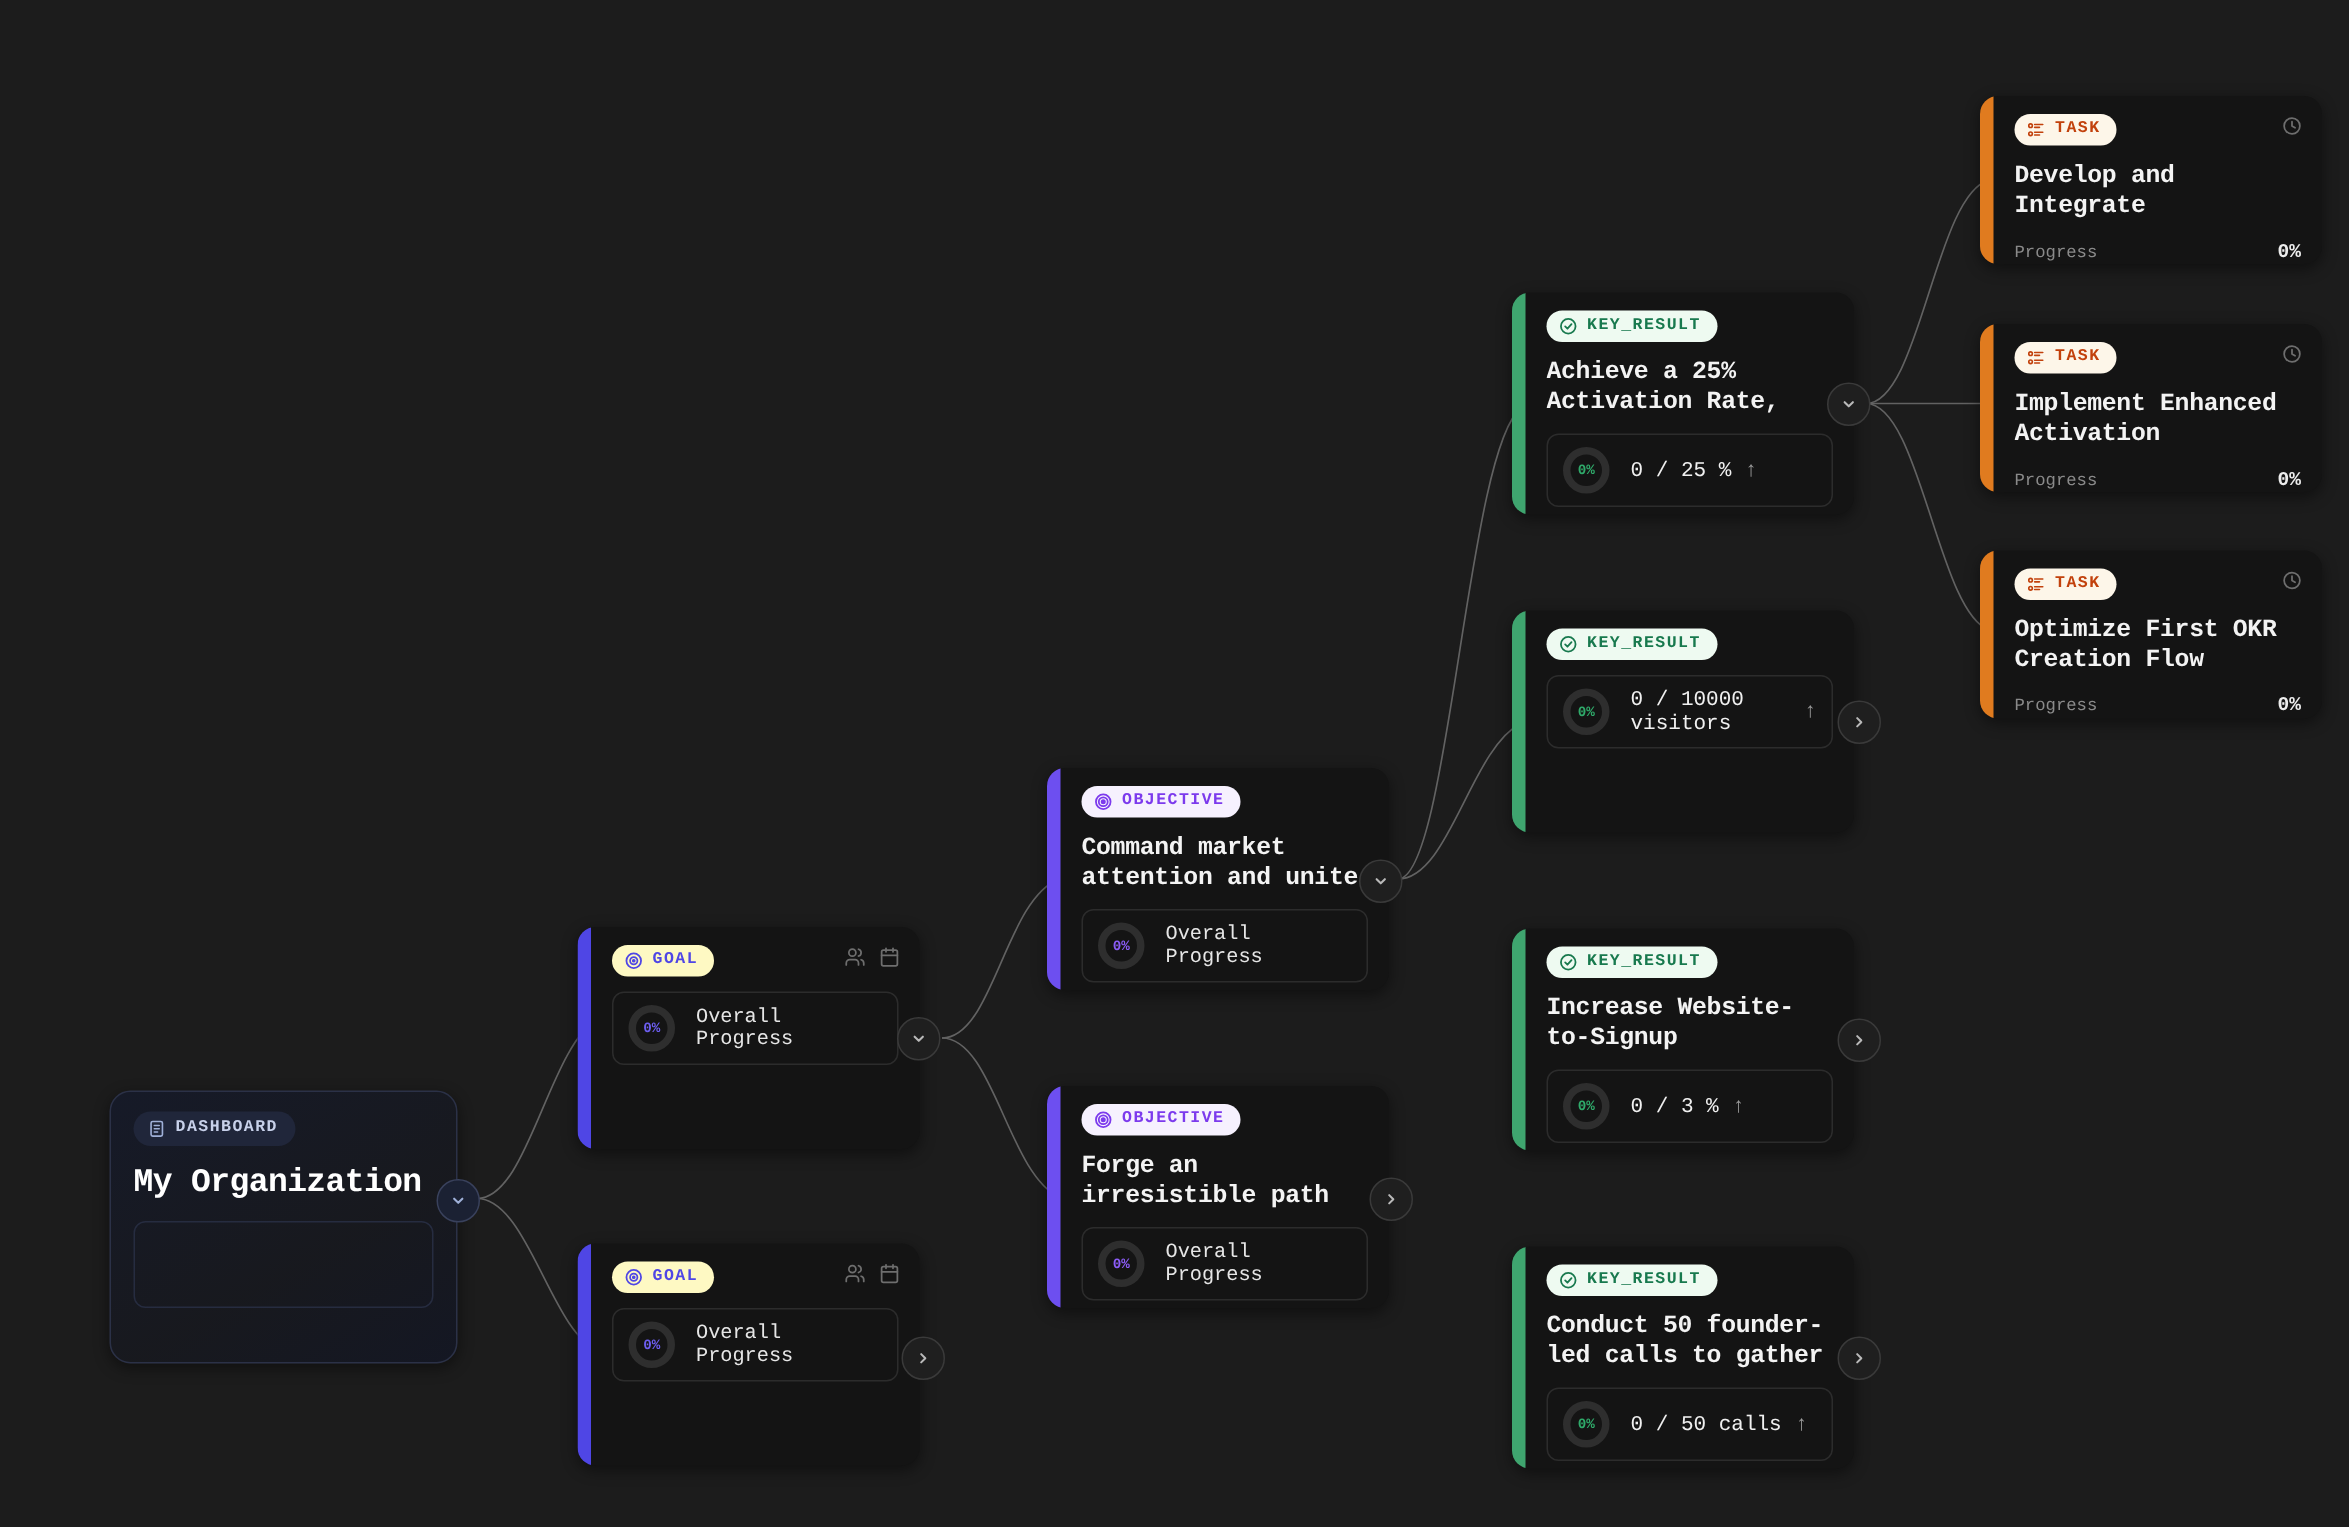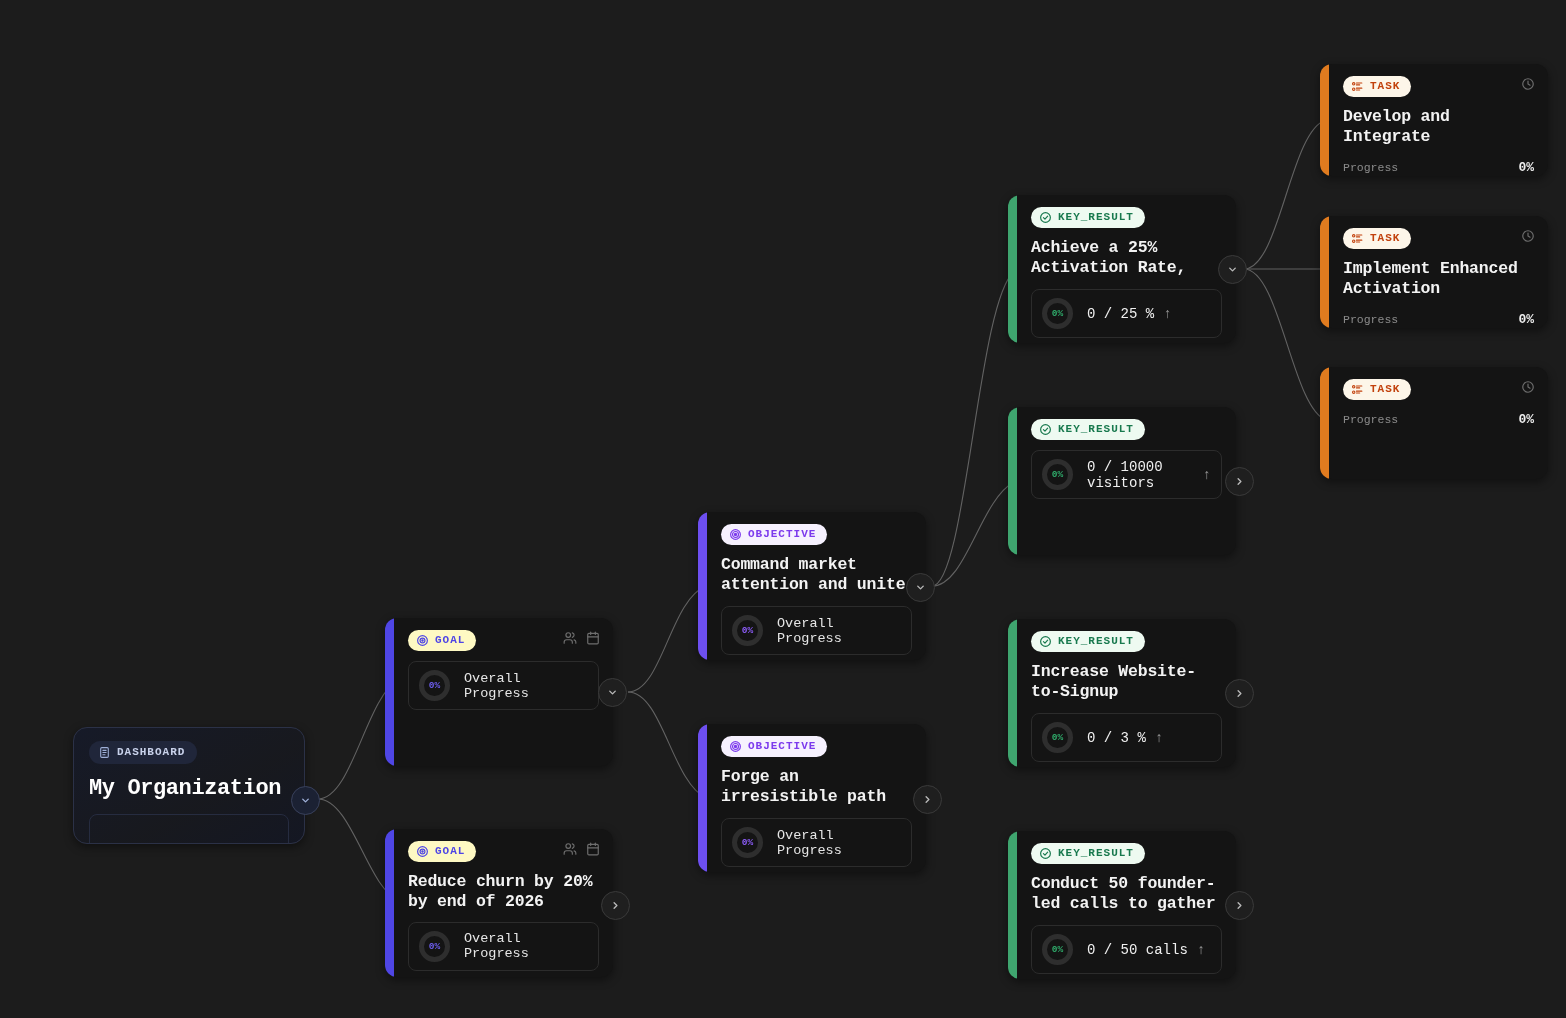--- a/index.html
+++ b/index.html
@@ -141,21 +141,21 @@
 
       <path d="M932,586 C966,586 978,300 1014,272"></path>
       <path d="M932,586 C966,586 980,500 1014,482"></path>
 
       <path d="M1244,269 C1280,269 1290,130 1326,120"></path>
       <path d="M1244,269 L1326,269"></path>
       <path d="M1244,269 C1280,269 1292,408 1326,420"></path>
     </g>
   </svg>
 
-  <div class="node dash" style="left:73px;top:727px;width:232px;height:117px;border-radius:14px;">
+  <div class="node dash" style="left:73px;top:727px;width:232px;height:182px;border-radius:14px;">
     <div class="body" style="padding:13px 15px 11px 15px;">
       <div class="badge">
         <span class="ic">
           <svg viewBox="0 0 24 24" fill="none" stroke-width="2" stroke-linecap="round" stroke-linejoin="round">
             <rect x="5" y="3" width="14" height="18" rx="2"></rect>
               <line x1="9" y1="8" x2="15" y2="8"></line>
               <line x1="9" y1="12" x2="15" y2="12"></line>
               <line x1="9" y1="16" x2="13" y2="16"></line>
           </svg>
         </span>
@@ -242,21 +242,20 @@
       <div class="badge">
         <span class="ic">
           <svg viewBox="0 0 24 24" fill="none" stroke="#4f46e5" stroke-width="2.2" stroke-linecap="round" stroke-linejoin="round">
               <circle cx="12" cy="12" r="9"></circle>
               <circle cx="12" cy="12" r="4.5"></circle>
               <circle cx="12" cy="12" r="1.2" fill="#4f46e5"></circle>
             </svg>
         </span>
         <span>GOAL</span>
       </div>
-      <div class="title">Reduce churn by 20% by end of 2026</div>
       <div class="metric">
         <span class="ring">0%</span>
         <span class="metric-label">Overall Progress</span>
       </div>
       
       
     </div>
   </div>
   <div class="handle" style="left:601px;top:891px;">
     <svg viewBox="0 0 24 24" fill="none" stroke-width="3" stroke-linecap="round" stroke-linejoin="round">
@@ -522,20 +521,21 @@
               <circle cx="5" cy="7" r="2.2"></circle>
               <line x1="10" y1="5.6" x2="20" y2="5.6"></line>
               <line x1="10" y1="9" x2="16" y2="9"></line>
               <line x1="10" y1="15" x2="20" y2="15"></line>
               <line x1="10" y1="18.4" x2="16" y2="18.4"></line>
               <circle cx="5" cy="17" r="2.2"></circle>
             </svg>
         </span>
         <span>TASK</span>
       </div>
+      <div class="title">Optimize First OKR Creation Flow</div>
       <div class="prog-row">
         <span class="lbl">Progress</span>
         <span class="val">0%</span>
       </div>
       
     </div>
   </div>
 
 </div>
 

